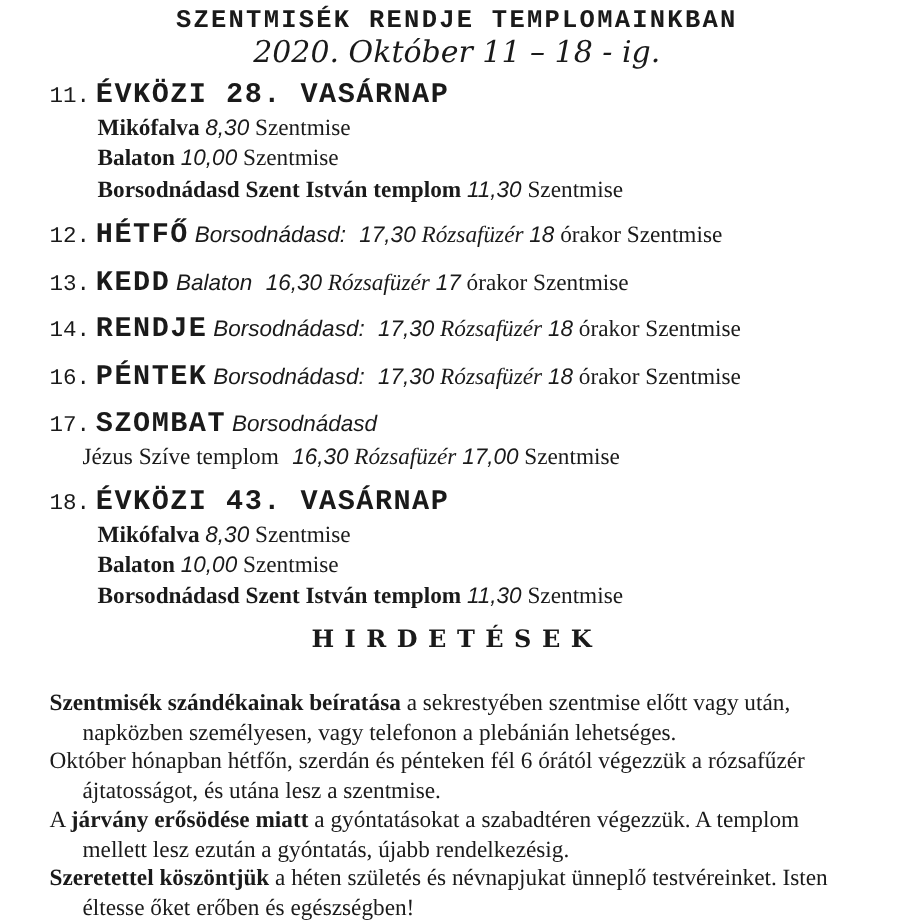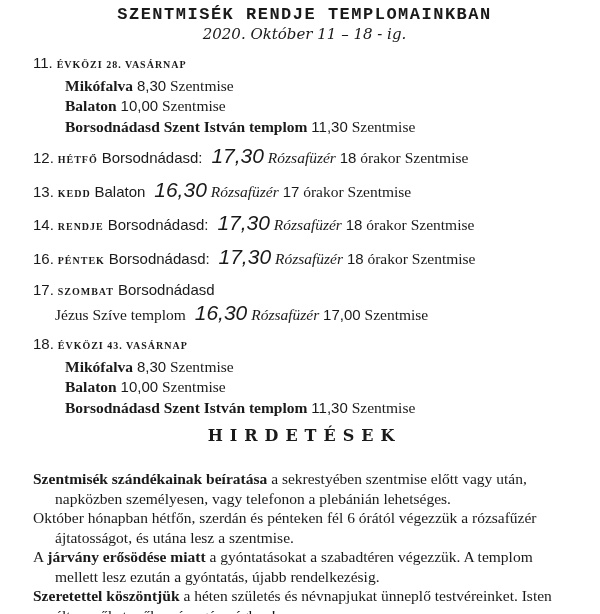--- a/index.html
+++ b/index.html
@@ -20,49 +20,50 @@
     font-family: Liberation Mono, monospace;
     font-weight: bold;
     font-size: 17px;
     line-height: 20px;
     letter-spacing: 1.5px;
   }
   .subtitle {
     text-align: center;
     font-family: "DejaVu Serif", serif;
     font-style: italic;
-    font-size: 15px;
+    font-size: 20px;
     line-height: 19px;
   }
 
   
   .row { font-size: 15.5px; line-height: 20.5px; white-space: nowrap; }
   .row.day-row { margin-top: 9px; }
   .row.mass  { padding-left: 32px; }
   .row.sub   { padding-left: 22px; }
 
   .num {
-    font-family: Liberation Sans, sans-serif;
+    font-family: Liberation Mono, monospace;
     font-size: 15px;
   }
   .dayname {
-    font-family: Liberation Serif, serif;
+    font-family: Liberation Mono, monospace;
     font-weight: bold;
-    font-size: 10px;
+    font-size: 19px;
     letter-spacing: 1px;
   }
   .place-b { font-weight: bold; }
   .sans {
     font-family: "Liberation Sans", sans-serif;
     font-size: 15px;
+    font-style: italic;
   }
   .t-ital {
     font-family: "Liberation Sans", sans-serif;
     font-style: italic;
-    font-size: 21px;
+    font-size: 15px;
     margin-left: 5px;
   }
   .rosary { font-style: italic; }
 
   
   .ann-heading {
     margin-top: 7px;
     text-align: center;
     font-family: "DejaVu Serif", serif;
     font-weight: bold;

